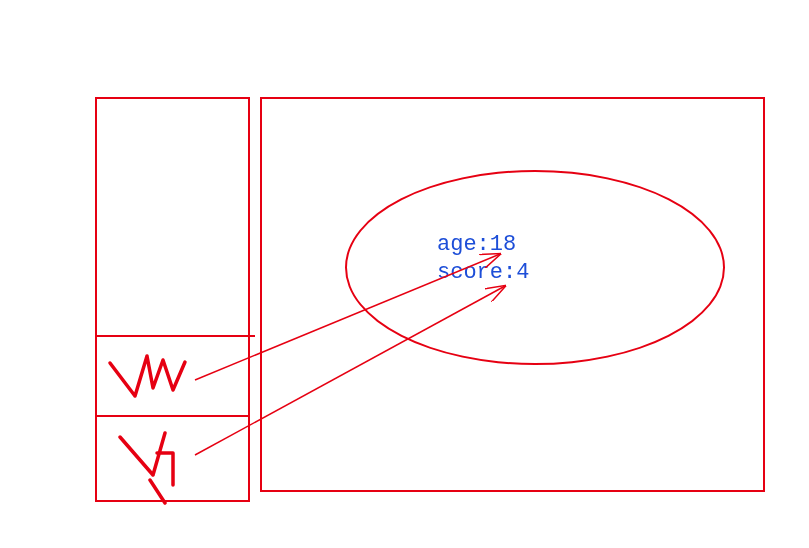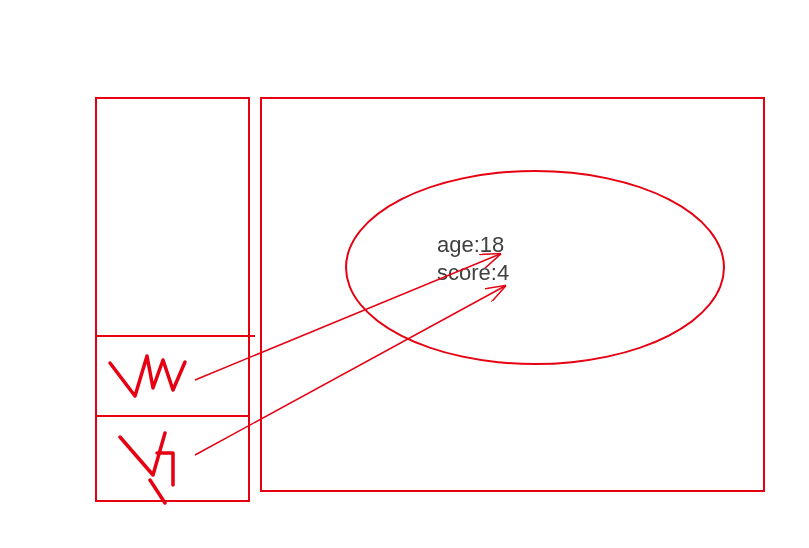--- a/index.html
+++ b/index.html
@@ -55,23 +55,24 @@
       position: absolute;
       left: 345px;
       top: 170px;
       width: 380px;
       height: 195px;
       border: 2px solid #e60012;
       border-radius: 50%;
     }
     .field-text {
       position: absolute;
-      color: #404040;
+      color: #1d4ed8;
       font-size: 22px;
       white-space: nowrap;
+      font-family: Liberation Mono, monospace;
     }
     .age-text {
       left: 437px;
       top: 232px;
     }
     .score-text {
       left: 437px;
       top: 260px;
     }
     .hand-drawn-1 {

